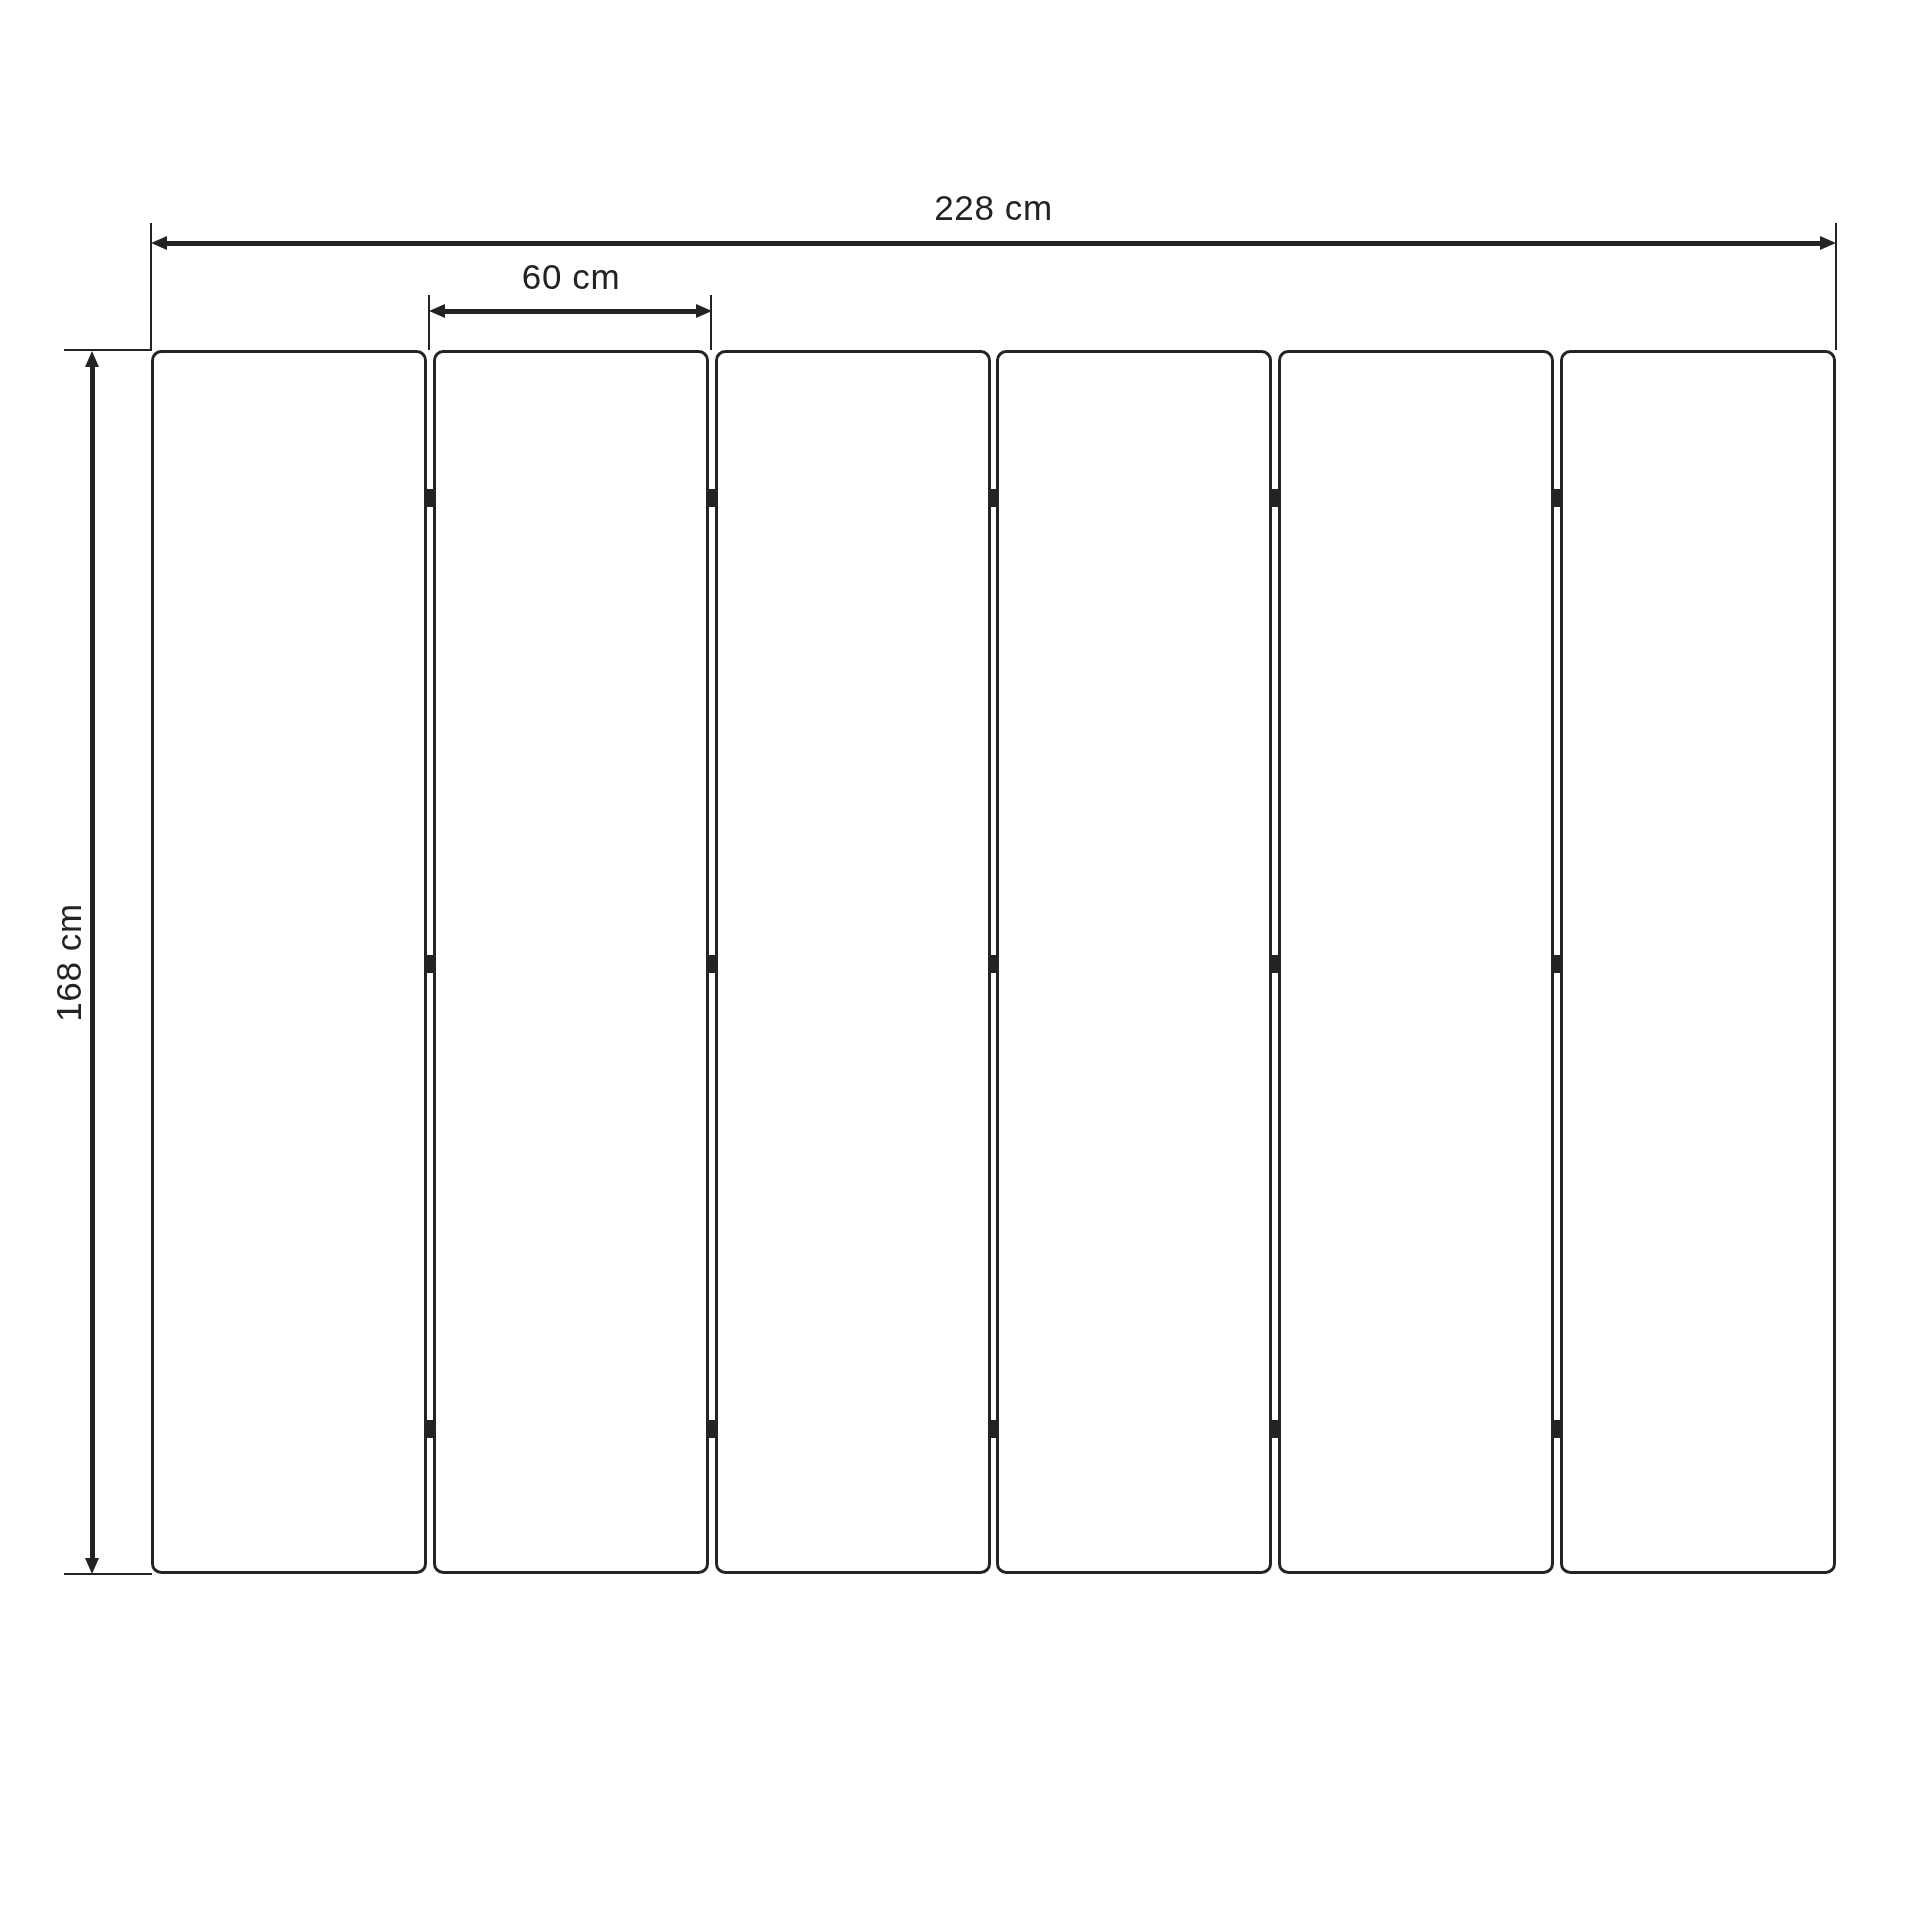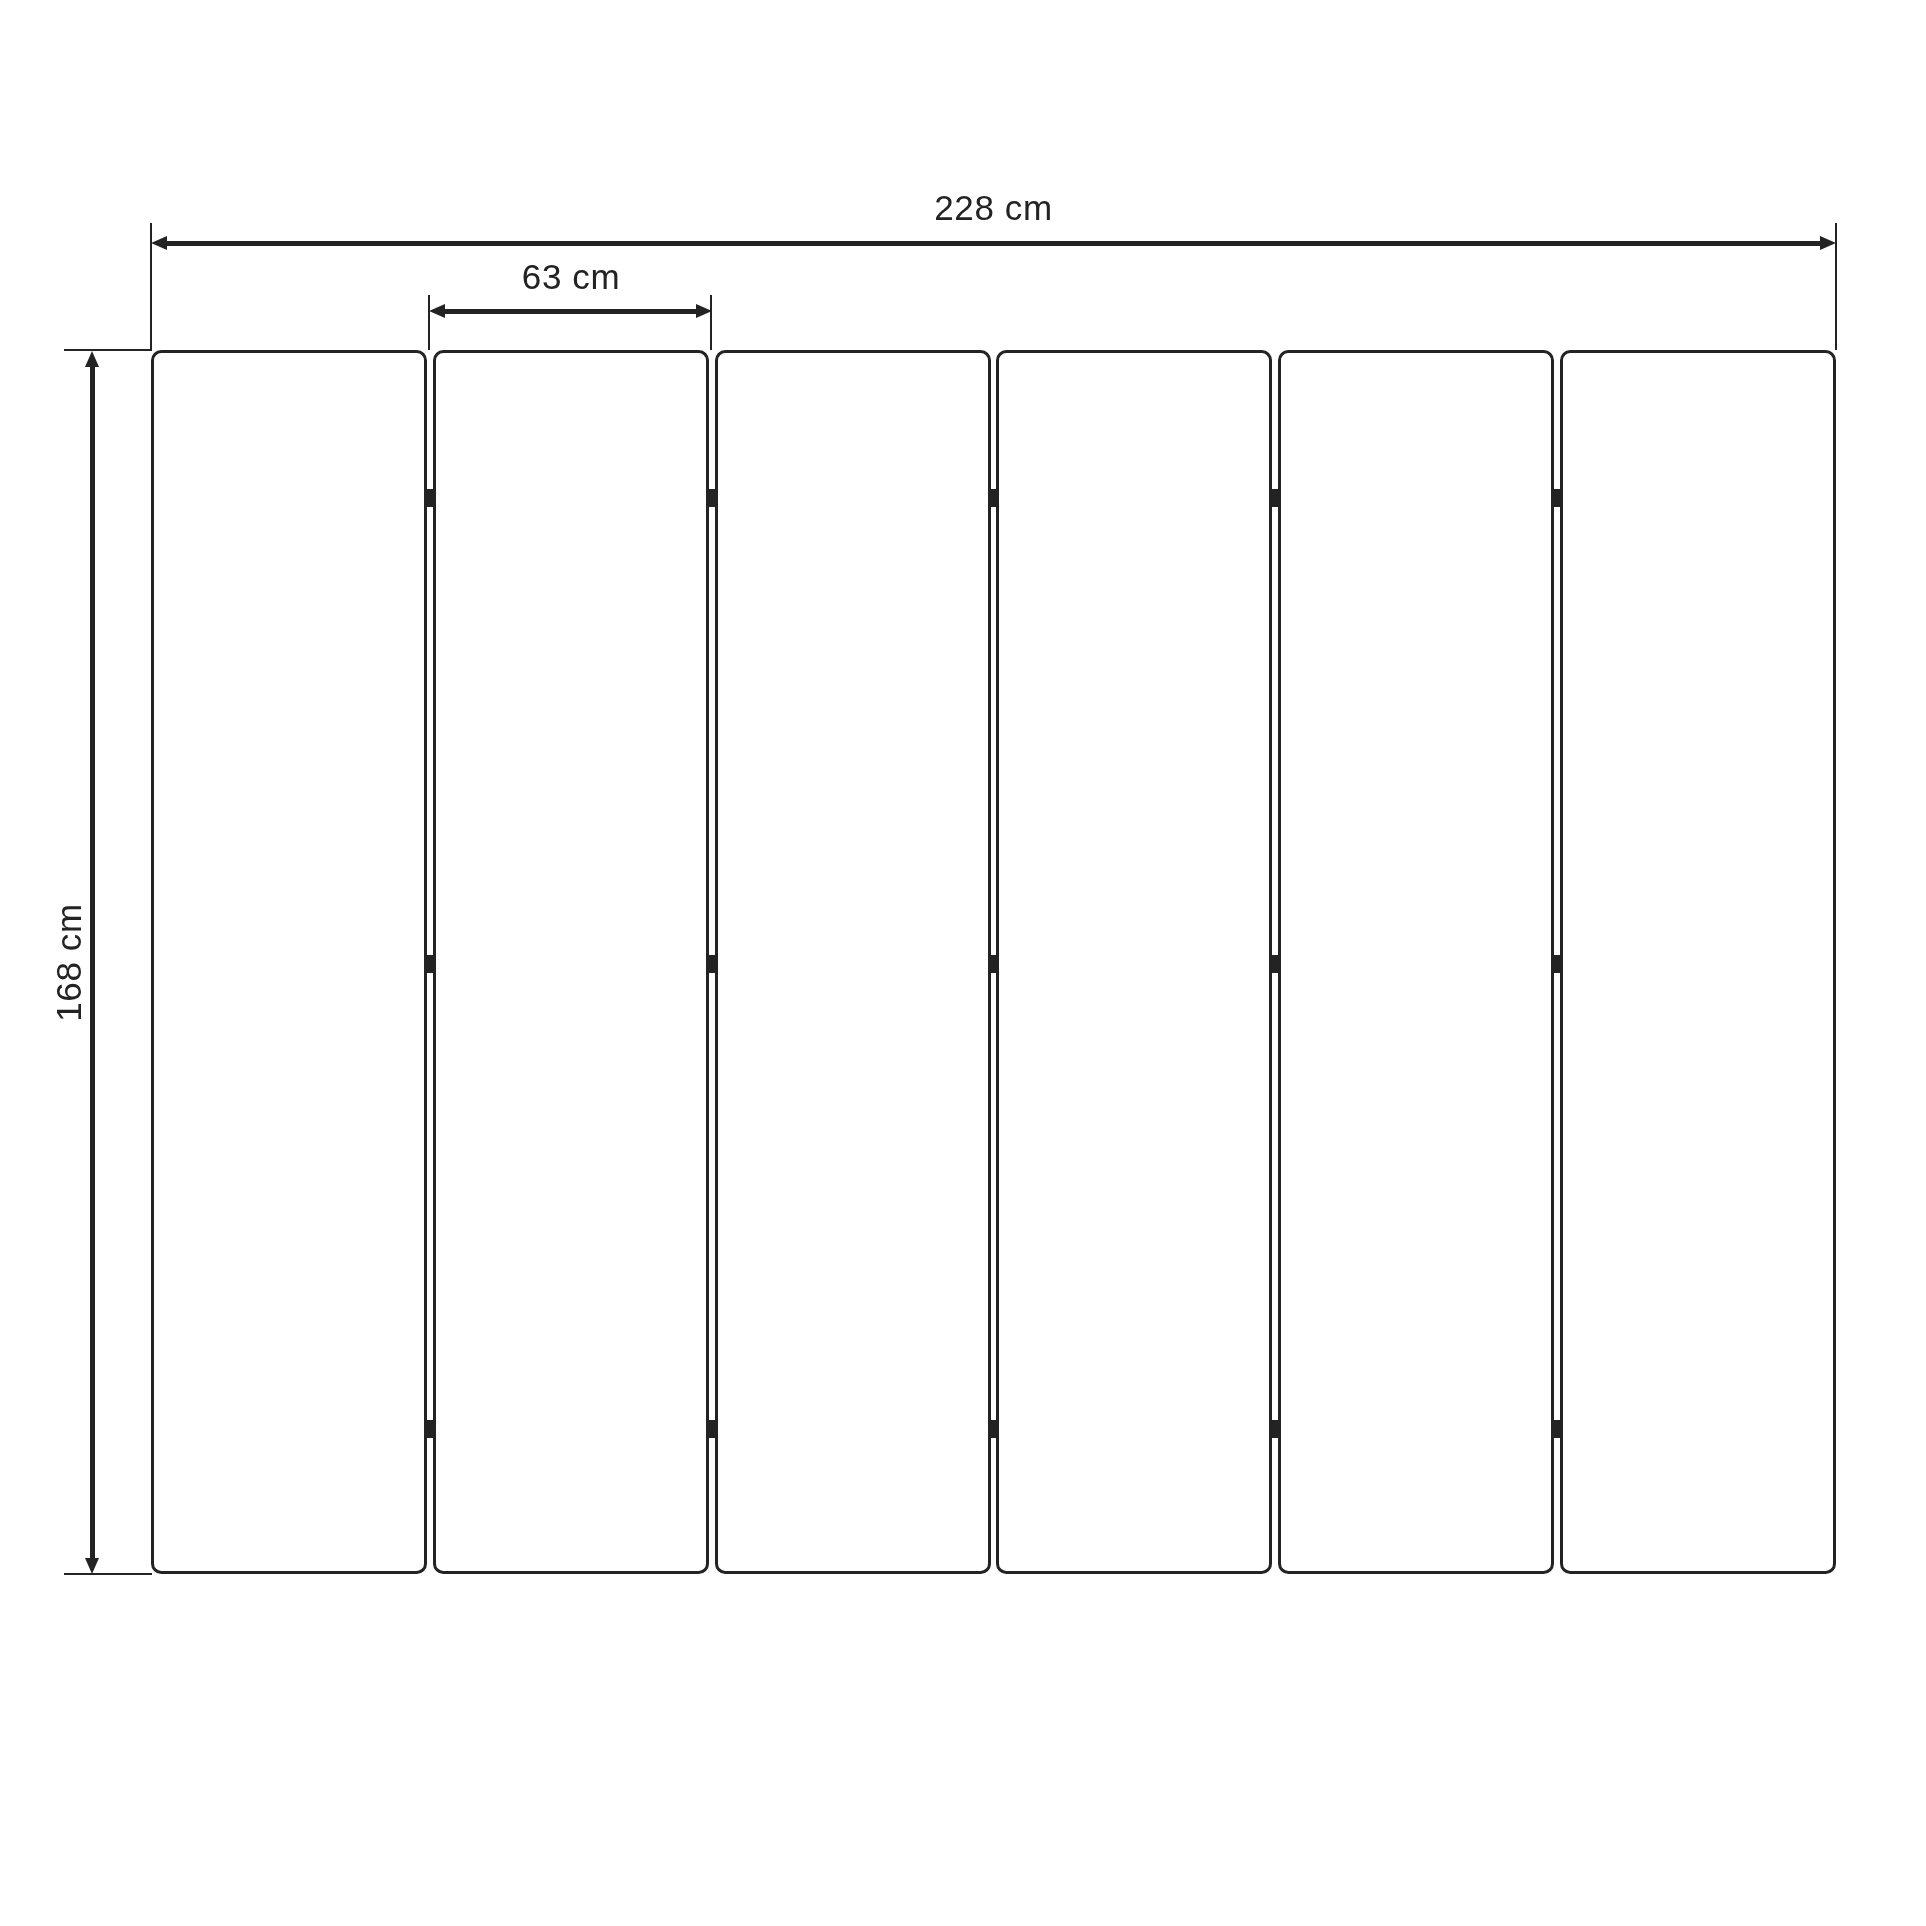--- a/index.html
+++ b/index.html
@@ -99,21 +99,21 @@
   <div>
     <div class="dim-label" style="left:151px; top:189px; width:1685px;">228 cm</div>
     <div class="ext" style="left:150px; top:223px; width:1.9px; height:127px;"></div>
     <div class="ext" style="left:1835px; top:223px; width:1.9px; height:127px;"></div>
     <div class="shaft" style="left:164px; top:241px; width:1660px; height:4.5px;"></div>
     <div class="arr left" style="left:151px;  top:236px;"></div>
     <div class="arr right" style="left:1820px; top:236px;"></div>
   </div>
 
   <div>
-    <div class="dim-label" style="left:430px; top:258px; width:282px;">63 cm</div>
+    <div class="dim-label" style="left:430px; top:258px; width:282px;">60 cm</div>
     <div class="ext" style="left:428px; top:295px; width:1.9px; height:55px;"></div>
     <div class="ext" style="left:710px; top:295px; width:1.9px; height:55px;"></div>
     <div class="shaft" style="left:440px; top:309px; width:261px; height:4.5px;"></div>
     <div class="arr left" style="left:429px;  top:304px;"></div>
     <div class="arr right" style="left:696px; top:304px;"></div>
   </div>
 
   <div>
     <div class="dim-label rotated" style="left:-28px; top:944px; width:193px;">168 cm</div>
     <div class="ext" style="left:64px; top:349px; width:88px; height:1.9px;"></div>

